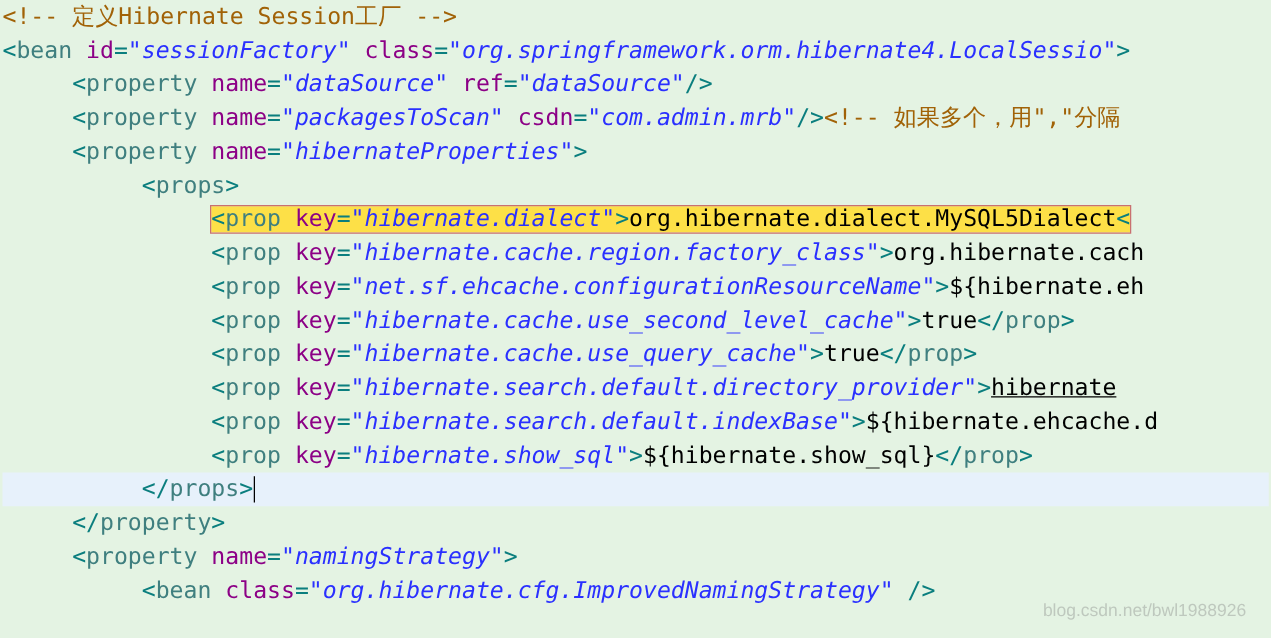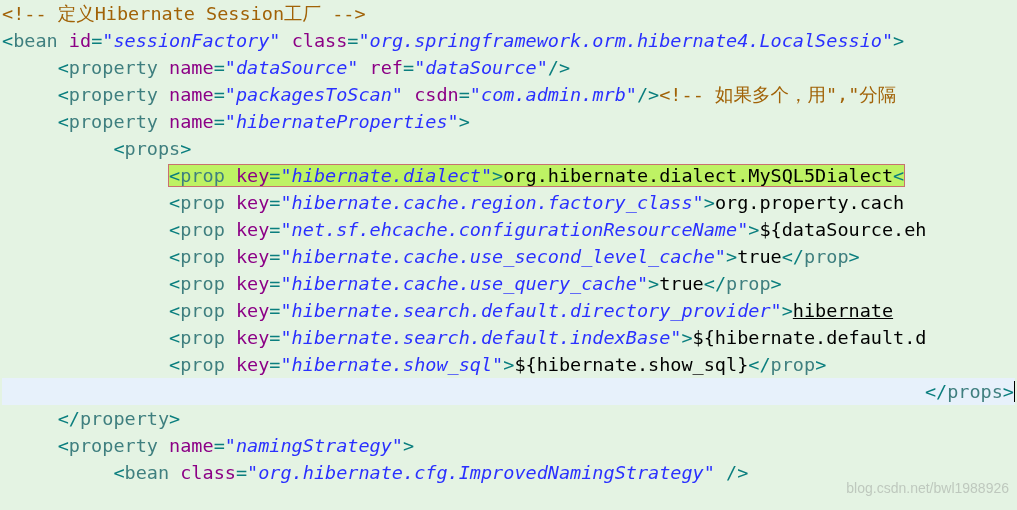--- a/index.html
+++ b/index.html
@@ -6,40 +6,40 @@
     background:#e4f3e3;font-family:Consolas,Menlo,"DejaVu Sans Mono",monospace;
     font-size:18.5px;line-height:27px;color:#000;font-style:italic;}
   pre{margin:0;padding:0;white-space:pre;}
   .code{padding:0 2px;}
   .punct{color:#0a7e7e;font-style:normal;}
   .tag{color:#3f7f7f;font-style:normal;}
   .attr{color:#8c0086;font-style:normal;}
   .str{color:#2a30ff;}
   .txt{color:#000;font-style:normal;}
   .com{color:#a16207;font-style:normal;}
-  .himark{outline:1px solid #c97070;background:#bef264;}
-  .curline{background:#e7f1fb;display:inline-block;width:100%;text-align:right;}
-  .wm{position:absolute;right:8px;bottom:8px;font-style:normal;
+  .himark{outline:1px solid #c97070;background:#fde047;}
+  .curline{background:#e7f1fb;display:inline-block;width:100%;}
+  .wm{position:absolute;right:20px;bottom:8px;font-style:normal;
     font-family:Arial,sans-serif;font-size:14px;color:rgba(120,120,120,.35);}
   .caret{border-left:1.5px solid #000;}
 </style>
 </head>
 <body>
 
 <pre class="code"><code id="out"><span class="com">&lt;!-- 定义Hibernate Session工厂 --&gt;</span>
 <span class="punct">&lt;</span><span class="tag">bean</span> <span class="attr">id</span><span class="punct">=</span><span class="str">"sessionFactory"</span> <span class="attr">class</span><span class="punct">=</span><span class="str">"org.springframework.orm.hibernate4.LocalSessio"</span><span class="punct">&gt;</span>
      <span class="punct">&lt;</span><span class="tag">property</span> <span class="attr">name</span><span class="punct">=</span><span class="str">"dataSource"</span> <span class="attr">ref</span><span class="punct">=</span><span class="str">"dataSource"</span><span class="punct">/&gt;</span>
      <span class="punct">&lt;</span><span class="tag">property</span> <span class="attr">name</span><span class="punct">=</span><span class="str">"packagesToScan"</span> <span class="attr">csdn</span><span class="punct">=</span><span class="str">"com.admin.mrb"</span><span class="punct">/&gt;</span><span class="com">&lt;!-- 如果多个，用","分隔</span>
      <span class="punct">&lt;</span><span class="tag">property</span> <span class="attr">name</span><span class="punct">=</span><span class="str">"hibernateProperties"</span><span class="punct">&gt;</span>
           <span class="punct">&lt;</span><span class="tag">props</span><span class="punct">&gt;</span>
                <span class="himark"><span class="punct">&lt;</span><span class="tag">prop</span> <span class="attr">key</span><span class="punct">=</span><span class="str">"hibernate.dialect"</span><span class="punct">&gt;</span><span class="txt">org.hibernate.dialect.MySQL5Dialect</span><span class="punct">&lt;</span></span>
-               <span class="punct">&lt;</span><span class="tag">prop</span> <span class="attr">key</span><span class="punct">=</span><span class="str">"hibernate.cache.region.factory_class"</span><span class="punct">&gt;</span><span class="txt">org.property.cach</span>
-               <span class="punct">&lt;</span><span class="tag">prop</span> <span class="attr">key</span><span class="punct">=</span><span class="str">"net.sf.ehcache.configurationResourceName"</span><span class="punct">&gt;</span><span class="txt">${dataSource.eh</span>
+               <span class="punct">&lt;</span><span class="tag">prop</span> <span class="attr">key</span><span class="punct">=</span><span class="str">"hibernate.cache.region.factory_class"</span><span class="punct">&gt;</span><span class="txt">org.hibernate.cach</span>
+               <span class="punct">&lt;</span><span class="tag">prop</span> <span class="attr">key</span><span class="punct">=</span><span class="str">"net.sf.ehcache.configurationResourceName"</span><span class="punct">&gt;</span><span class="txt">${hibernate.eh</span>
                <span class="punct">&lt;</span><span class="tag">prop</span> <span class="attr">key</span><span class="punct">=</span><span class="str">"hibernate.cache.use_second_level_cache"</span><span class="punct">&gt;</span><span class="txt">true</span><span class="punct">&lt;/</span><span class="tag">prop</span><span class="punct">&gt;</span>
                <span class="punct">&lt;</span><span class="tag">prop</span> <span class="attr">key</span><span class="punct">=</span><span class="str">"hibernate.cache.use_query_cache"</span><span class="punct">&gt;</span><span class="txt">true</span><span class="punct">&lt;/</span><span class="tag">prop</span><span class="punct">&gt;</span>
                <span class="punct">&lt;</span><span class="tag">prop</span> <span class="attr">key</span><span class="punct">=</span><span class="str">"hibernate.search.default.directory_provider"</span><span class="punct">&gt;</span><span class="txt" style="text-decoration:underline">hibernate</span>
-               <span class="punct">&lt;</span><span class="tag">prop</span> <span class="attr">key</span><span class="punct">=</span><span class="str">"hibernate.search.default.indexBase"</span><span class="punct">&gt;</span><span class="txt">${hibernate.default.d</span>
+               <span class="punct">&lt;</span><span class="tag">prop</span> <span class="attr">key</span><span class="punct">=</span><span class="str">"hibernate.search.default.indexBase"</span><span class="punct">&gt;</span><span class="txt">${hibernate.ehcache.d</span>
                <span class="punct">&lt;</span><span class="tag">prop</span> <span class="attr">key</span><span class="punct">=</span><span class="str">"hibernate.show_sql"</span><span class="punct">&gt;</span><span class="txt">${hibernate.show_sql}</span><span class="punct">&lt;/</span><span class="tag">prop</span><span class="punct">&gt;</span>
 <span class="curline">          <span class="punct">&lt;/</span><span class="tag">props</span><span class="punct">&gt;</span><span class="caret"></span></span>
      <span class="punct">&lt;/</span><span class="tag">property</span><span class="punct">&gt;</span>
      <span class="punct">&lt;</span><span class="tag">property</span> <span class="attr">name</span><span class="punct">=</span><span class="str">"namingStrategy"</span><span class="punct">&gt;</span>
           <span class="punct">&lt;</span><span class="tag">bean</span> <span class="attr">class</span><span class="punct">=</span><span class="str">"org.hibernate.cfg.ImprovedNamingStrategy"</span> <span class="punct">/&gt;</span></code></pre>
 <div class="wm">blog.csdn.net/bwl1988926</div>
 
 </body></html>

